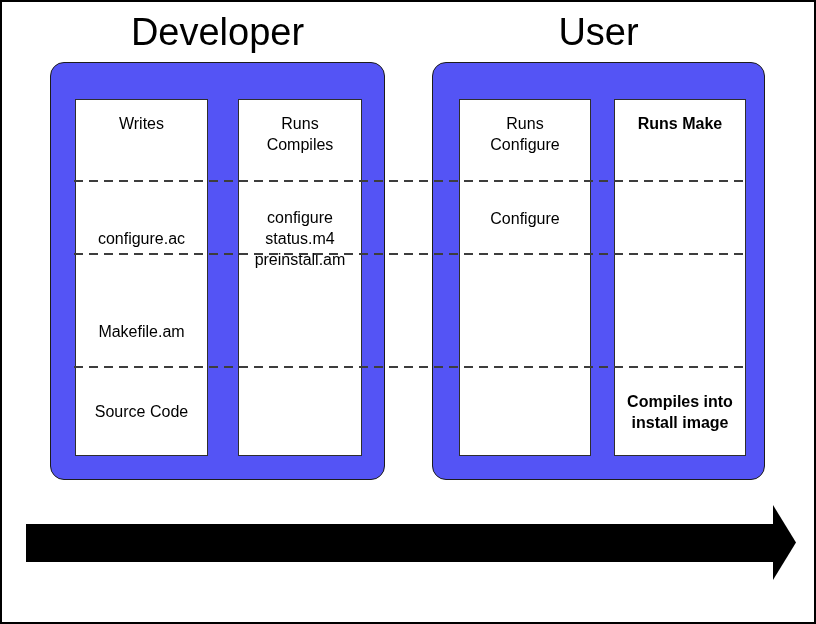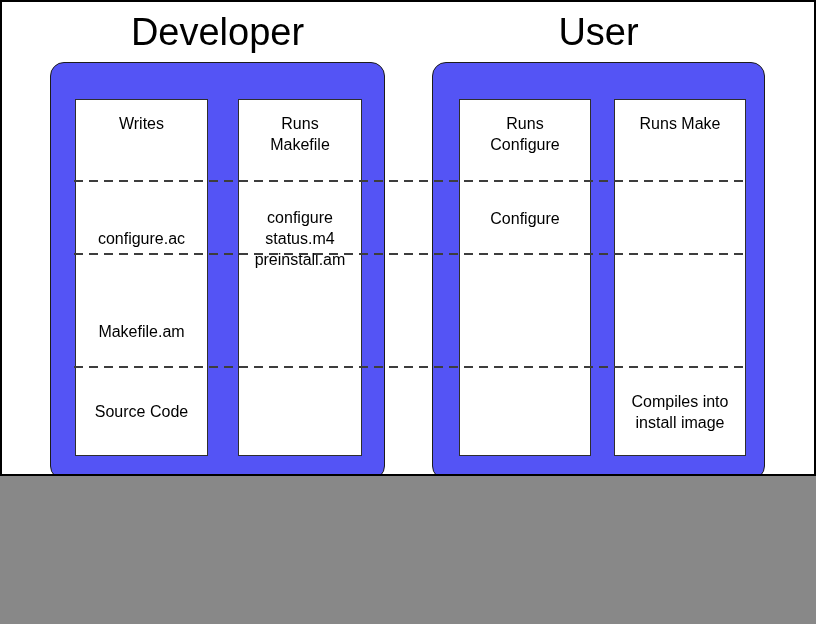--- a/index.html
+++ b/index.html
@@ -1,18 +1,18 @@
 <!DOCTYPE html>
 <html><head>
 <meta charset="utf-8">
 <style>
   html,body{margin:0;padding:0;background:#888;}
   .page{
     position:relative;
-    width:816px;height:476px;
+    width:816px;height:624px;
     background:#ffffff;
     border:2px solid #000;
     box-sizing:border-box;
     font-family:"Liberation Sans", sans-serif;
     color:#000;
     overflow:hidden;
   }
   .lane-title{
     position:absolute;
     top:8px;
@@ -41,21 +41,21 @@
     background:#ffffff;
     border:1px solid #2e2e2e;
     box-sizing:border-box;
     display:flex;
     flex-direction:column;
     overflow:hidden;
   }
   .bluebox.dev .col.c1{left:24px;width:133px;}
   .bluebox.dev .col.c2{left:187px;width:124px;}
   .bluebox.usr .col.c1{left:26px;width:132px;}
-  .bluebox.usr .col.c2{left:181px;width:132px;}
+  .bluebox.usr .col.c2{left:181px;width:132px;font-weight:bold;}
   .cell{
     display:flex;
     flex-direction:column;
     align-items:center;
     justify-content:center;
     text-align:center;
     font-size:16px;
     line-height:21px;
     flex:none;
   }
@@ -101,21 +101,21 @@
       <div class="cell r2">
         <span>Makefile.am</span>
       </div>
       <div class="cell r4">
         <span>Source Code</span>
       </div>
     </div>
     <div class="col c2">
       <div class="cell r1">
         <span>Runs</span>
-        <span>Makefile</span>
+        <span>Compiles</span>
       </div>
       <div class="cell r3">
         <span>configure</span>
         <span>status.m4</span>
         <span>preinstall.am</span>
       </div>
       <div class="cell r4"></div>
     </div>
   </div>
 

